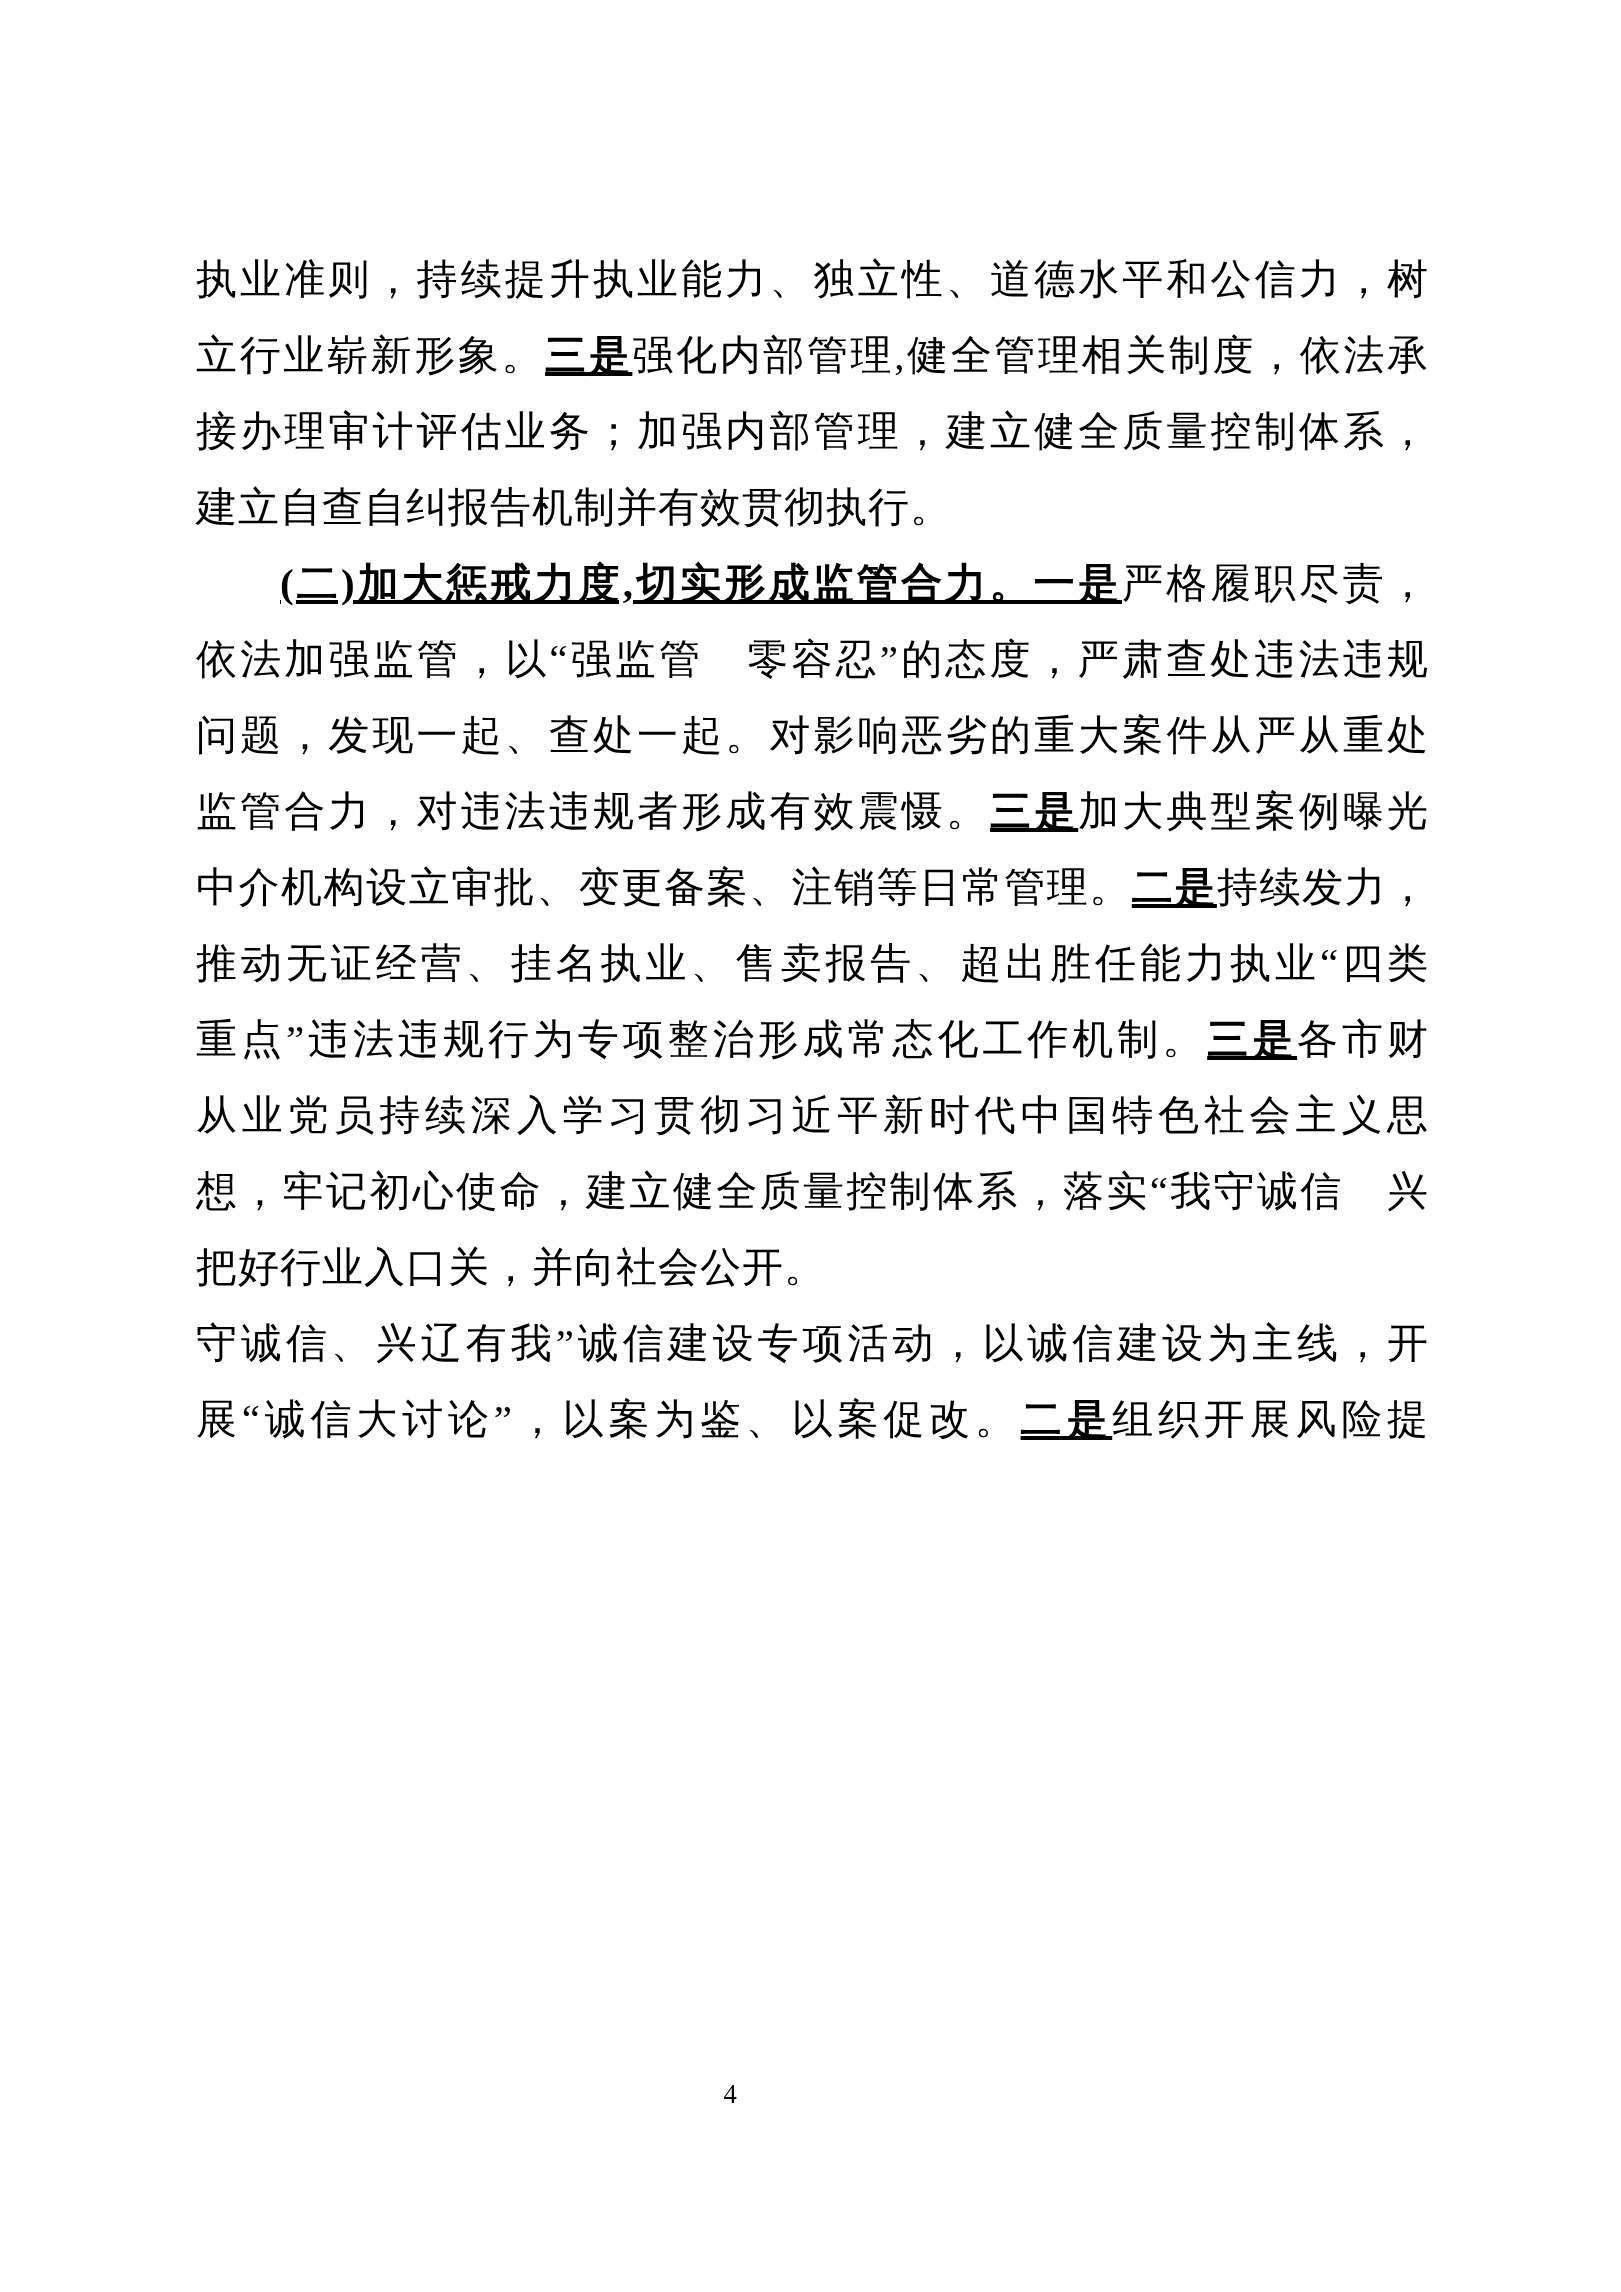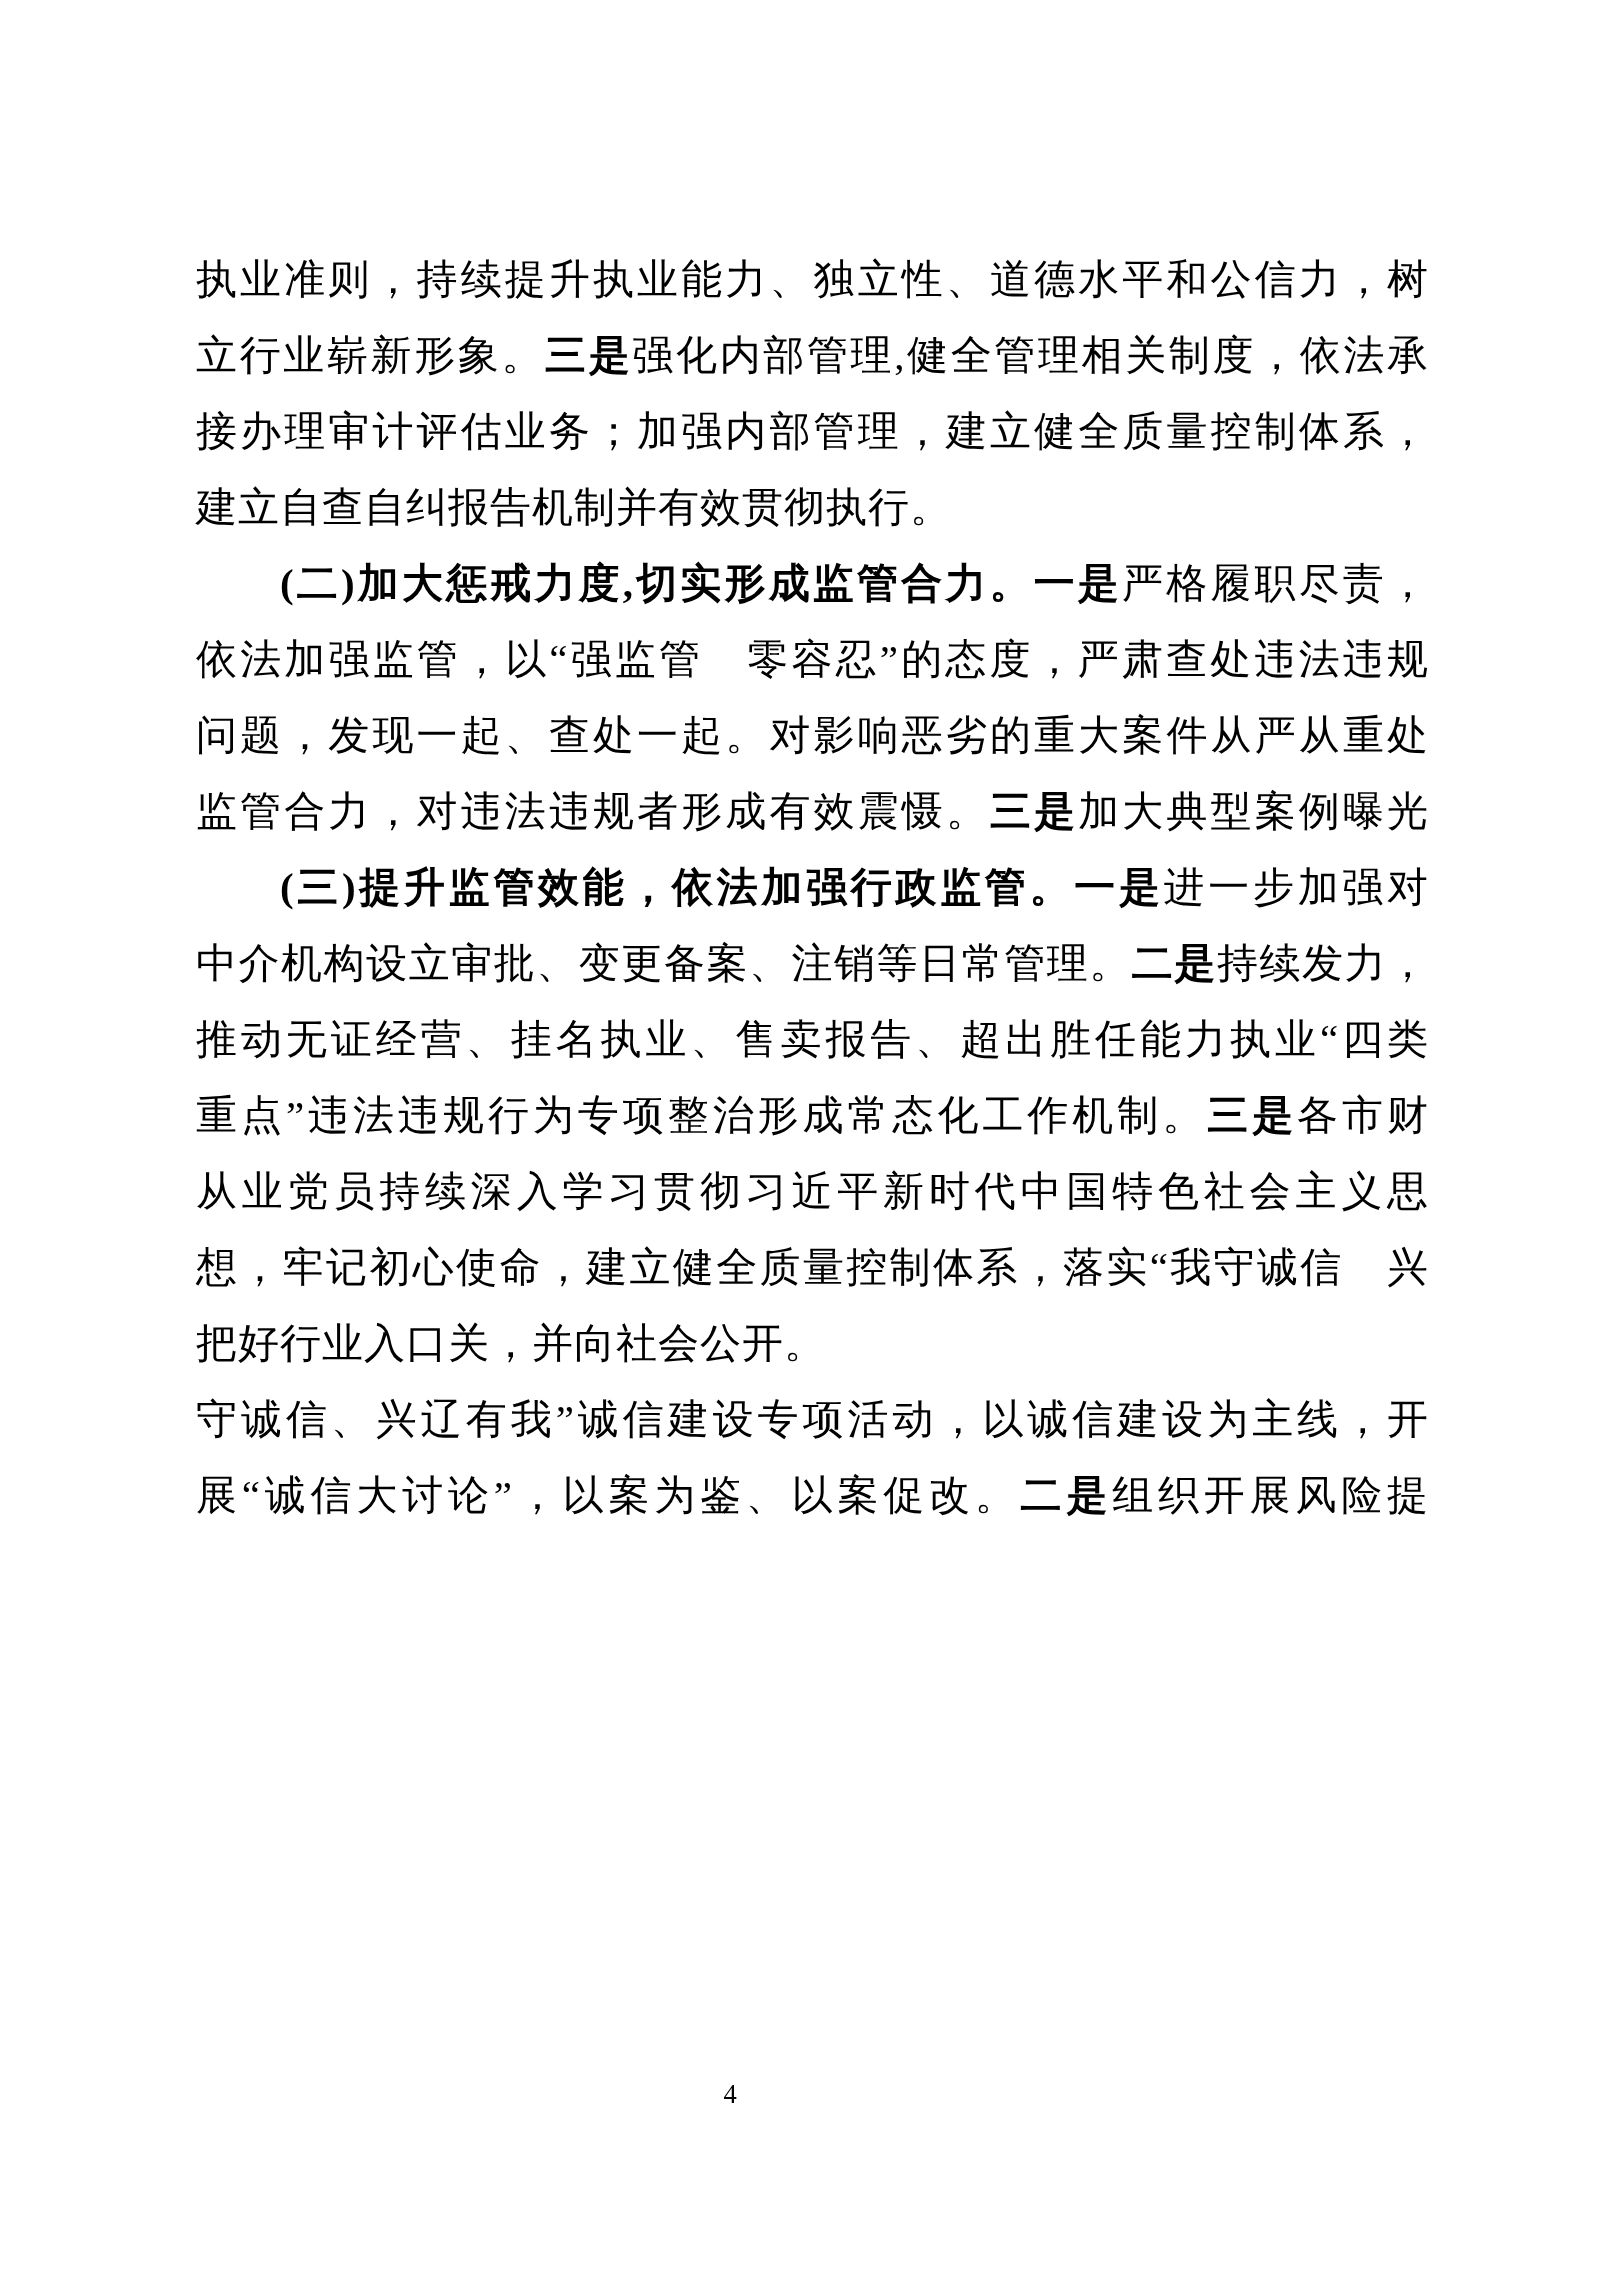--- a/index.html
+++ b/index.html
@@ -34,20 +34,21 @@
     padding-left: 84px;
   }
   .line.para-end {
     text-align-last: left;
   }
   .seg {
     font-weight: normal;
   }
   .seg.b {
     font-weight: 700;
+    text-decoration: underline;
   }
   .page-number {
     position: absolute;
     left: 0;
     right: 0;
     top: 2078px;
     text-align: center;
     font-size: 26.5px;
     line-height: 33px;
     color: #000000;
@@ -59,21 +60,20 @@
 <div class="page">
   <div class="text-block">
       <div class="line"><span class="seg">执业准则，持续提升执业能力、独立性、道德水平和公信力，树</span></div>
       <div class="line"><span class="seg">立行业崭新形象。</span><span class="seg b">三是</span><span class="seg">强化内部管理,健全管理相关制度，依法承</span></div>
       <div class="line"><span class="seg">接办理审计评估业务；加强内部管理，建立健全质量控制体系，</span></div>
       <div class="line para-end"><span class="seg">建立自查自纠报告机制并有效贯彻执行。</span></div>
       <div class="line indent"><span class="seg b">(二)加大惩戒力度,切实形成监管合力。一是</span><span class="seg">严格履职尽责，</span></div>
       <div class="line"><span class="seg">依法加强监管，以“强监管　零容忍”的态度，严肃查处违法违规</span></div>
       <div class="line"><span class="seg">问题，发现一起、查处一起。对影响恶劣的重大案件从严从重处</span></div>
       <div class="line"><span class="seg">监管合力，对违法违规者形成有效震慑。</span><span class="seg b">三是</span><span class="seg">加大典型案例曝光</span></div>
-      <div class="line indent"><span class="seg b">(三)提升监管效能，依法加强行政监管。一是</span><span class="seg">进一步加强对</span></div>
       <div class="line"><span class="seg">中介机构设立审批、变更备案、注销等日常管理。</span><span class="seg b">二是</span><span class="seg">持续发力，</span></div>
       <div class="line"><span class="seg">推动无证经营、挂名执业、售卖报告、超出胜任能力执业“四类</span></div>
       <div class="line"><span class="seg">重点”违法违规行为专项整治形成常态化工作机制。</span><span class="seg b">三是</span><span class="seg">各市财</span></div>
       <div class="line"><span class="seg">从业党员持续深入学习贯彻习近平新时代中国特色社会主义思</span></div>
       <div class="line"><span class="seg">想，牢记初心使命，建立健全质量控制体系，落实“我守诚信　兴</span></div>
       <div class="line para-end"><span class="seg">把好行业入口关，并向社会公开。</span></div>
       <div class="line"><span class="seg">守诚信、兴辽有我”诚信建设专项活动，以诚信建设为主线，开</span></div>
       <div class="line"><span class="seg">展“诚信大讨论”，以案为鉴、以案促改。</span><span class="seg b">二是</span><span class="seg">组织开展风险提</span></div>
     </div>
   <div class="page-number">4</div>

